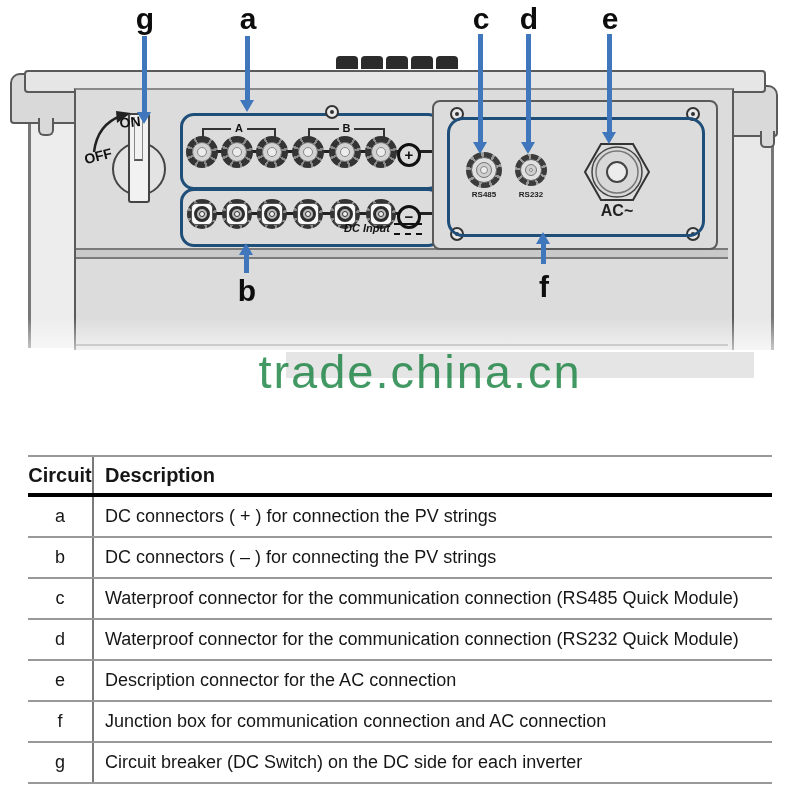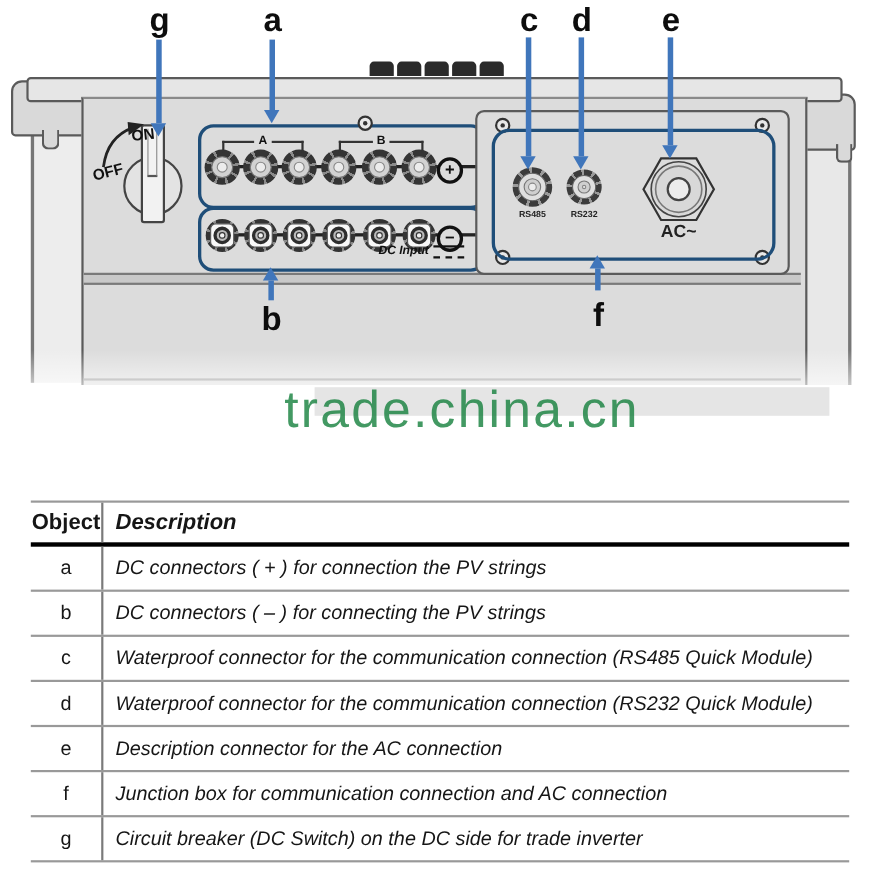--- a/index.html
+++ b/index.html
@@ -93,21 +93,21 @@
   .letter{position:absolute;width:30px;text-align:center;font-weight:bold;font-size:30px;color:#0d0d0d;z-index:8;}
 
   
   .desc-table{position:absolute;left:28px;top:455px;width:744px;border-top:2px solid #999;
               color:#161616;}
   .t-row{display:flex;align-items:stretch;border-bottom:2px solid #999;}
   .t-row.header{height:36px;border-bottom:4px solid #000;font-weight:bold;font-size:20px;}
   .t-row.body{height:39px;font-size:18px;}
   .t-col-obj{width:64px;display:flex;align-items:center;justify-content:center;
              border-right:2px solid #7a7a7a;flex-shrink:0;}
-  .t-col-desc{flex:1;display:flex;align-items:center;padding-left:11px;font-style:italic;}
+  .t-col-desc{flex:1;display:flex;align-items:center;padding-left:11px;}
   .t-row.header .t-col-obj{justify-content:center;}
 </style>
 </head>
 <body>
 
 <div class="stage">
 
   <div>
     <div class="fin" style="left:336px"></div>
     <div class="fin" style="left:361px"></div>
@@ -259,21 +259,21 @@
   <div class="arr down" style="left:607px;top:34px;height:98px"></div>
   <div class="arr up" style="left:244px;top:255px;height:18px"></div>
   <div class="arr up" style="left:541px;top:244px;height:20px"></div>
 
   <div class="fade"></div>
   <div class="wm-band"></div>
   <div class="watermark">trade.china.cn</div>
 
   <div class="desc-table">
     <div class="t-row header">
-      <div class="t-col-obj">Object</div>
+      <div class="t-col-obj">Circuit</div>
       <div class="t-col-desc">Description</div>
     </div>
     <div class="t-row body">
       <div class="t-col-obj">a</div>
       <div class="t-col-desc">DC connectors ( + ) for connection the PV strings</div>
     </div>
     <div class="t-row body">
       <div class="t-col-obj">b</div>
       <div class="t-col-desc">DC connectors ( – ) for connecting the PV strings</div>
     </div>
@@ -288,17 +288,17 @@
     <div class="t-row body">
       <div class="t-col-obj">e</div>
       <div class="t-col-desc">Description connector for the AC connection</div>
     </div>
     <div class="t-row body">
       <div class="t-col-obj">f</div>
       <div class="t-col-desc">Junction box for communication connection and AC connection</div>
     </div>
     <div class="t-row body">
       <div class="t-col-obj">g</div>
-      <div class="t-col-desc">Circuit breaker (DC Switch) on the DC side for trade inverter</div>
+      <div class="t-col-desc">Circuit breaker (DC Switch) on the DC side for each inverter</div>
     </div>
   </div>
 
 </div>
 
 </body></html>

